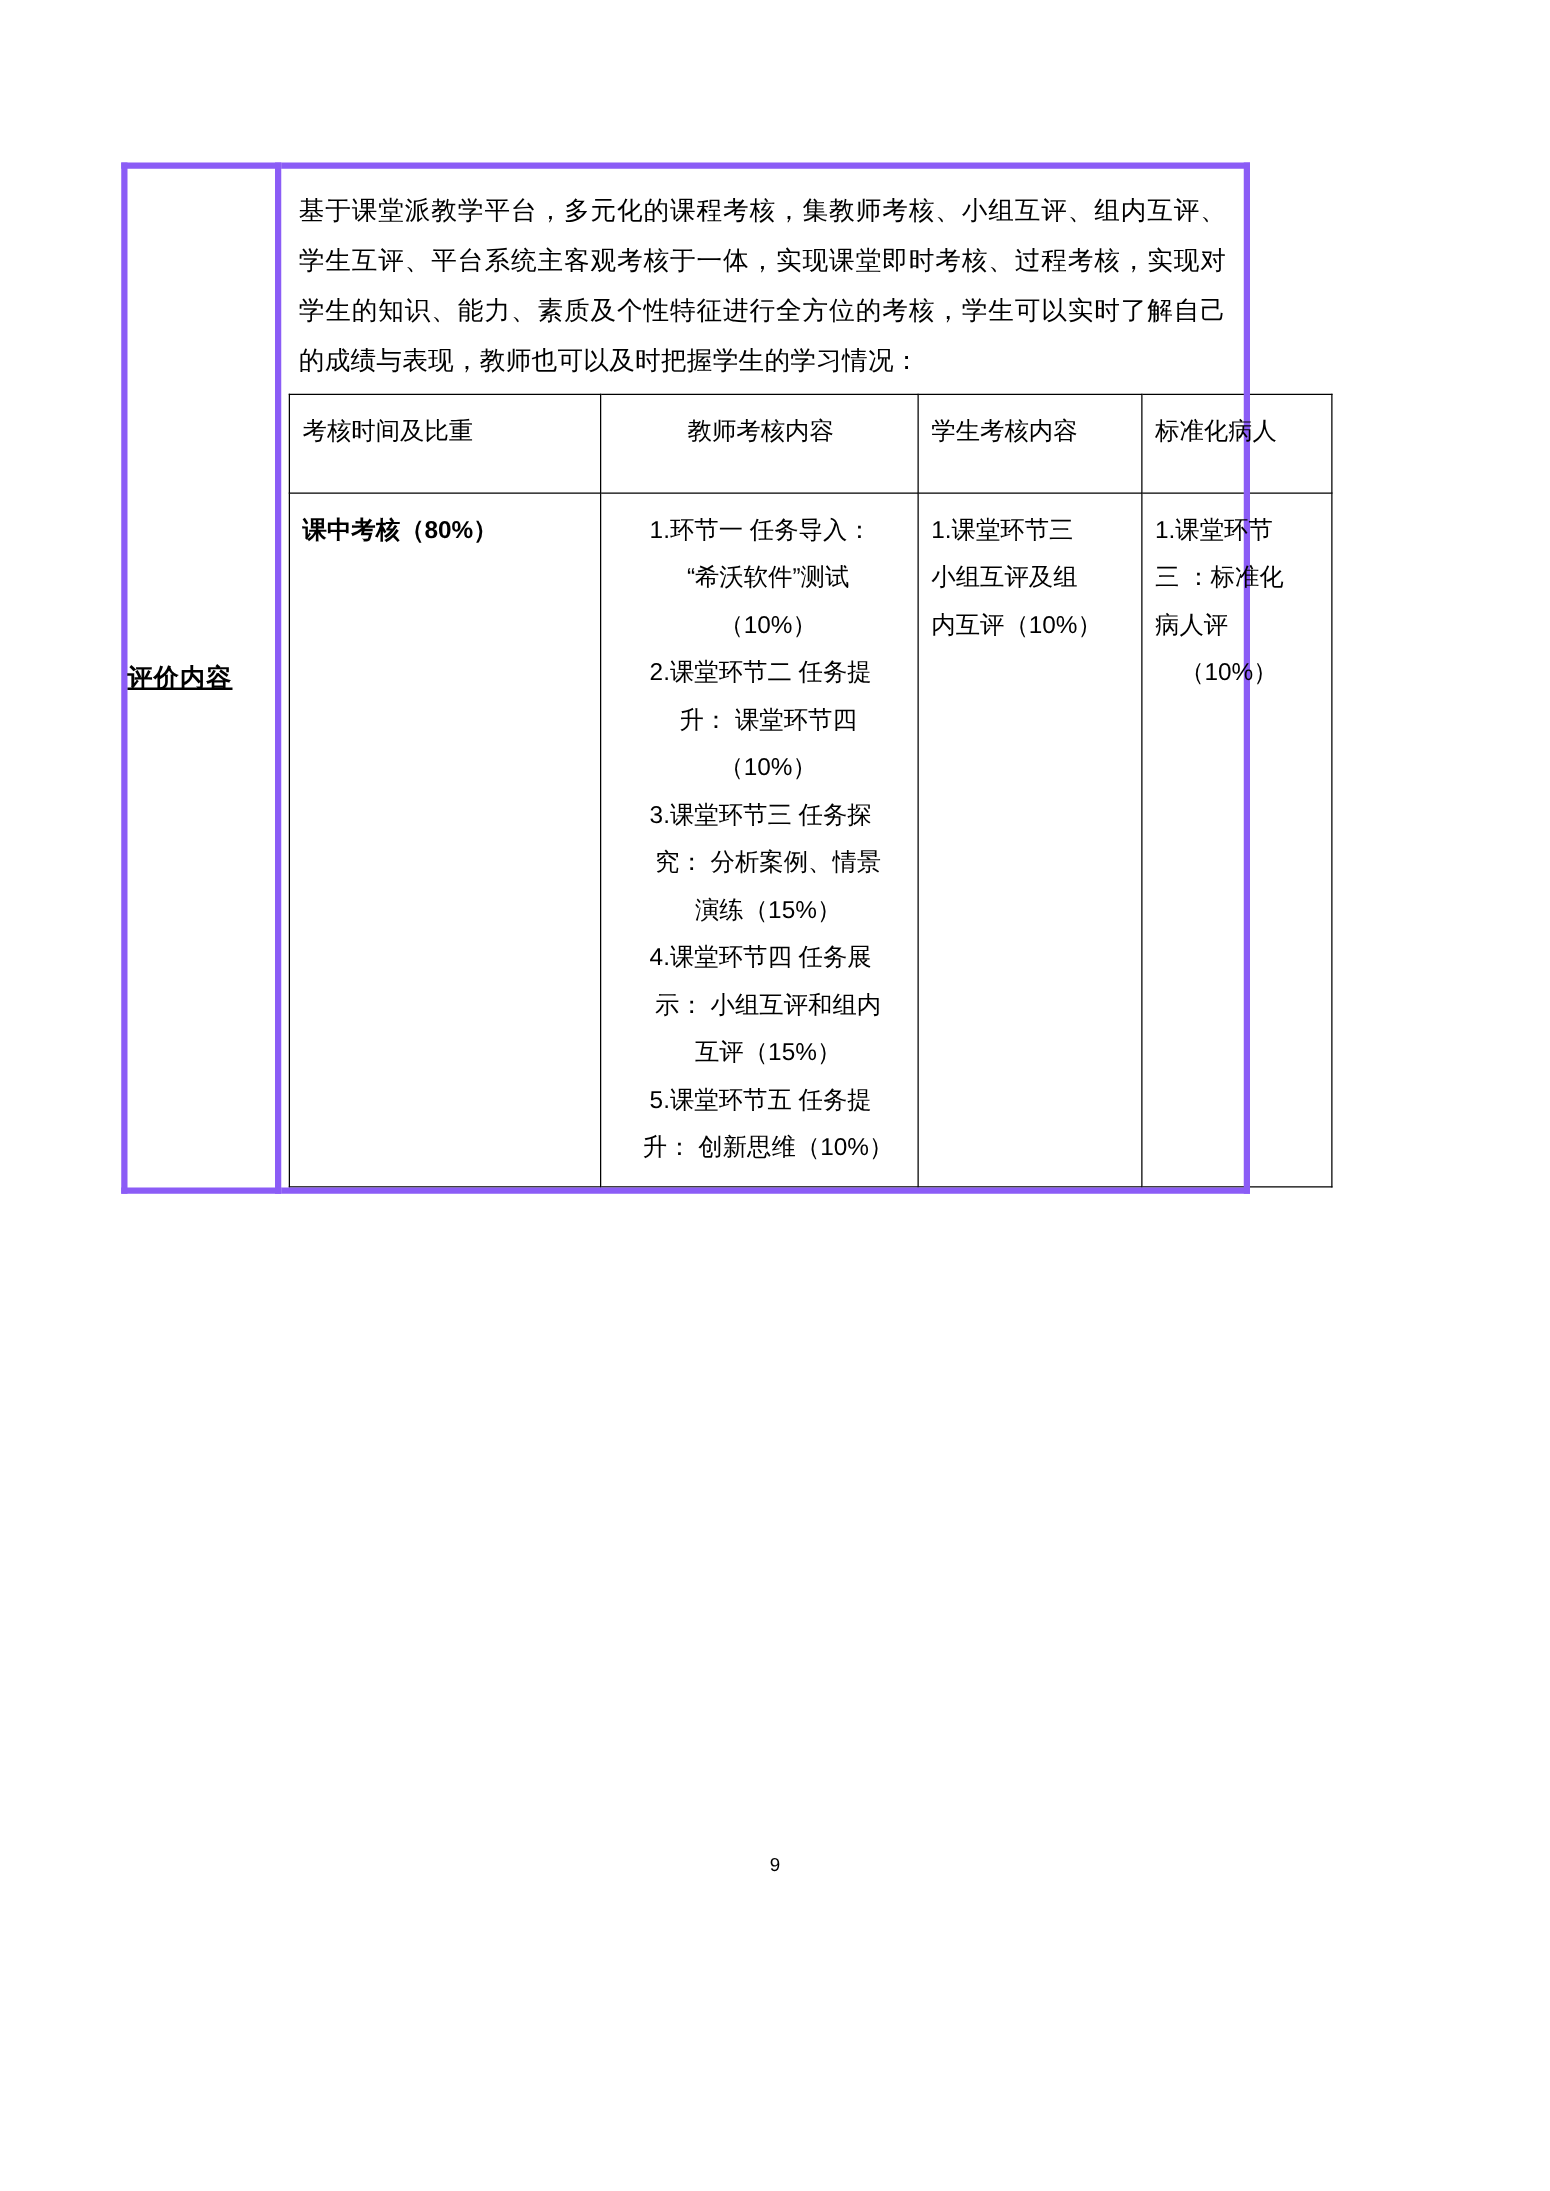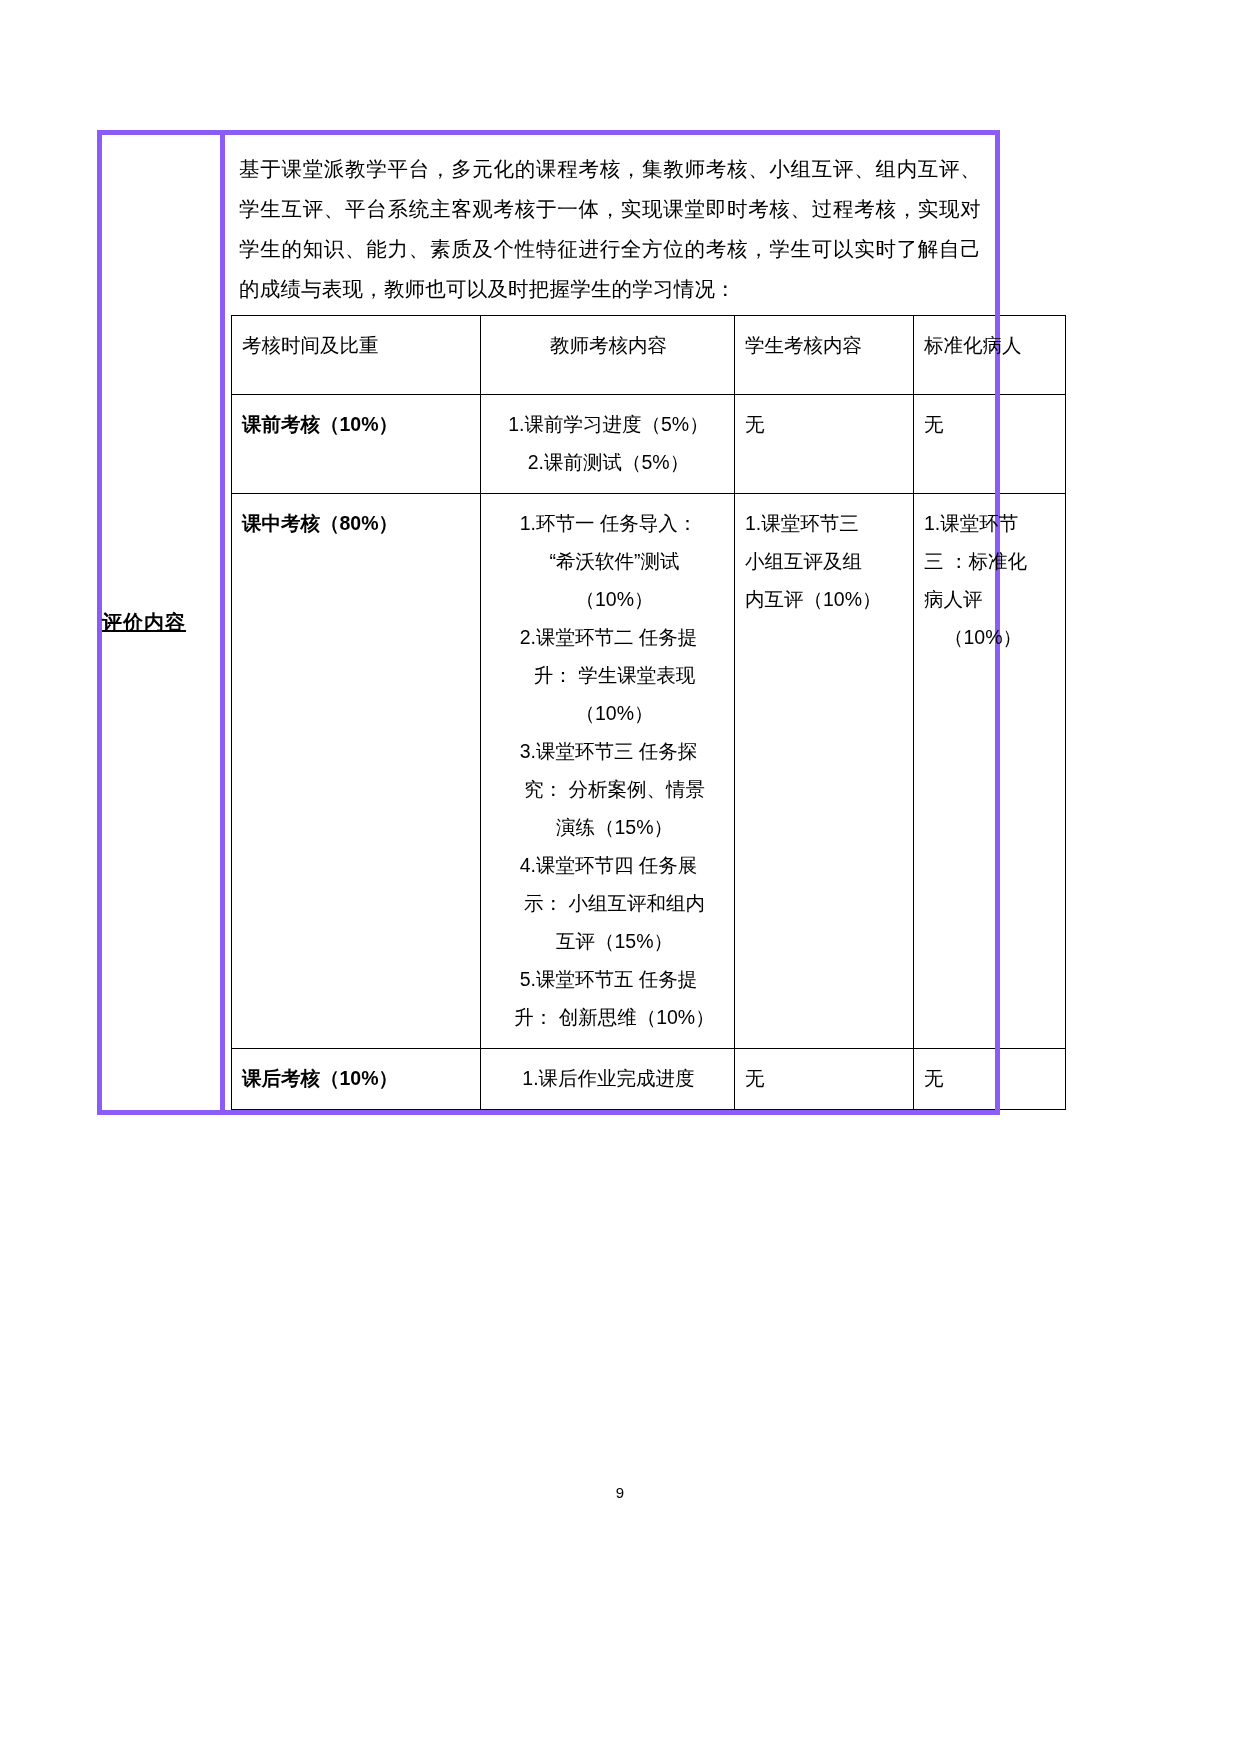--- a/index.html
+++ b/index.html
@@ -113,38 +113,29 @@
 
             <table class="inner">
               <tbody>
                 <tr class="hdr">
                   <td class="col-a">考核时间及比重</td>
                   <td class="col-b">教师考核内容</td>
                   <td class="col-c">学生考核内容</td>
                   <td class="col-d">标准化病人</td>
                 </tr>
 
-                <tr>
-                  <td class="col-a rowhead">课前考核（10%）</td>
-                  <td class="col-b">
-                    <span class="line">1.课前学习进度（5%）</span>
-                    <span class="line">2.课前测试（5%）</span>
-                  </td>
-                  <td class="col-c">无</td>
-                  <td class="col-d">无</td>
-                </tr>
 
                 <tr>
                   <td class="col-a rowhead">课中考核（80%）</td>
                   <td class="col-b">
                     <span class="line">1.环节一 任务导入：</span>
                     <span class="indent2">“希沃软件”测试</span>
                     <span class="indent2">（10%）</span>
                     <span class="line">2.课堂环节二 任务提</span>
-                    <span class="indent2">升： 学生课堂表现</span>
+                    <span class="indent2">升： 课堂环节四</span>
                     <span class="indent2">（10%）</span>
                     <span class="line">3.课堂环节三 任务探</span>
                     <span class="indent2">究： 分析案例、情景</span>
                     <span class="indent2">演练（15%）</span>
                     <span class="line">4.课堂环节四 任务展</span>
                     <span class="indent2">示： 小组互评和组内</span>
                     <span class="indent2">互评（15%）</span>
                     <span class="line">5.课堂环节五 任务提</span>
                     <span class="indent2">升： 创新思维（10%）</span>
                   </td>
@@ -154,26 +145,20 @@
                     <span class="line">内互评（10%）</span>
                   </td>
                   <td class="col-d">
                     <span class="line">1.课堂环节</span>
                     <span class="line">三 ：标准化</span>
                     <span class="line">病人评</span>
                     <span class="indent1">（10%）</span>
                   </td>
                 </tr>
 
-                <tr>
-                  <td class="col-a rowhead">课后考核（10%）</td>
-                  <td class="col-b">1.课后作业完成进度</td>
-                  <td class="col-c">无</td>
-                  <td class="col-d">无</td>
-                </tr>
               </tbody>
             </table>
           </td>
         </tr>
       </tbody>
     </table>
   </div>
 
   <div class="pagenum">9</div>
 </div>

